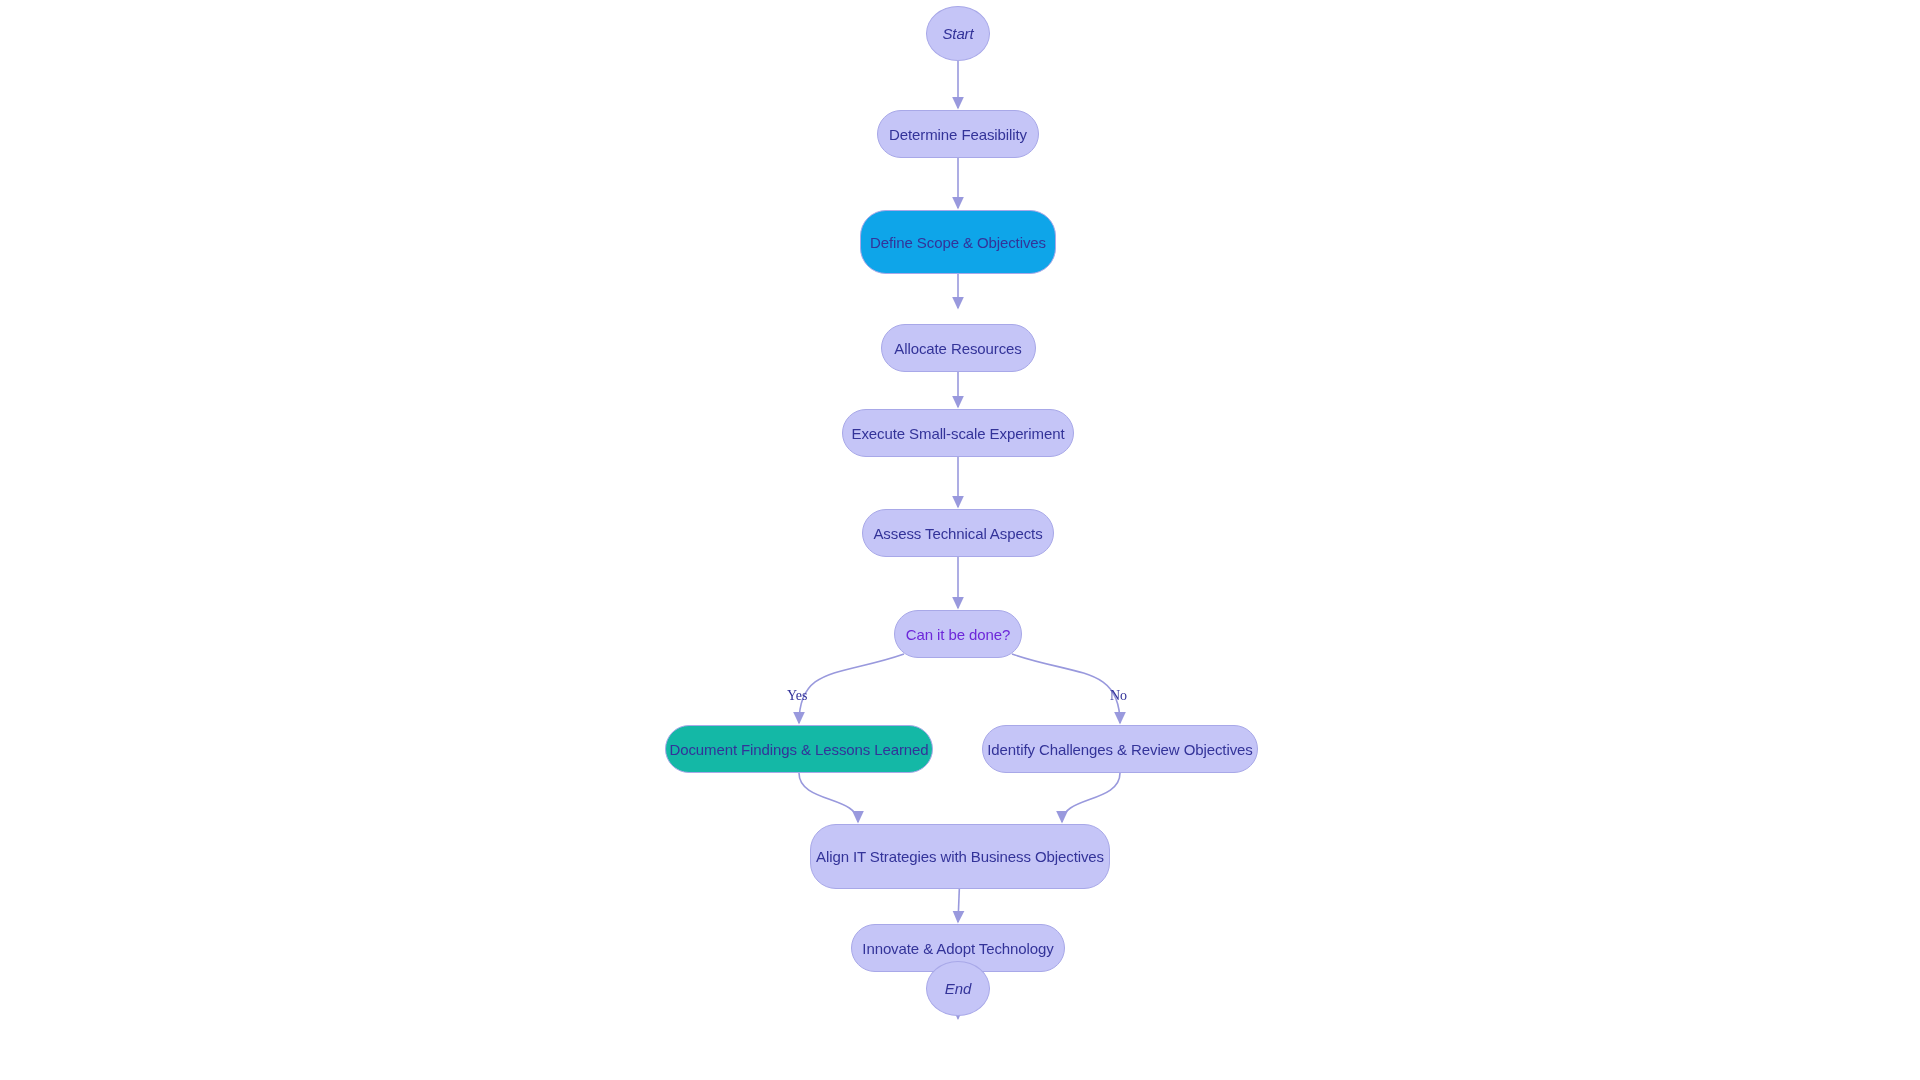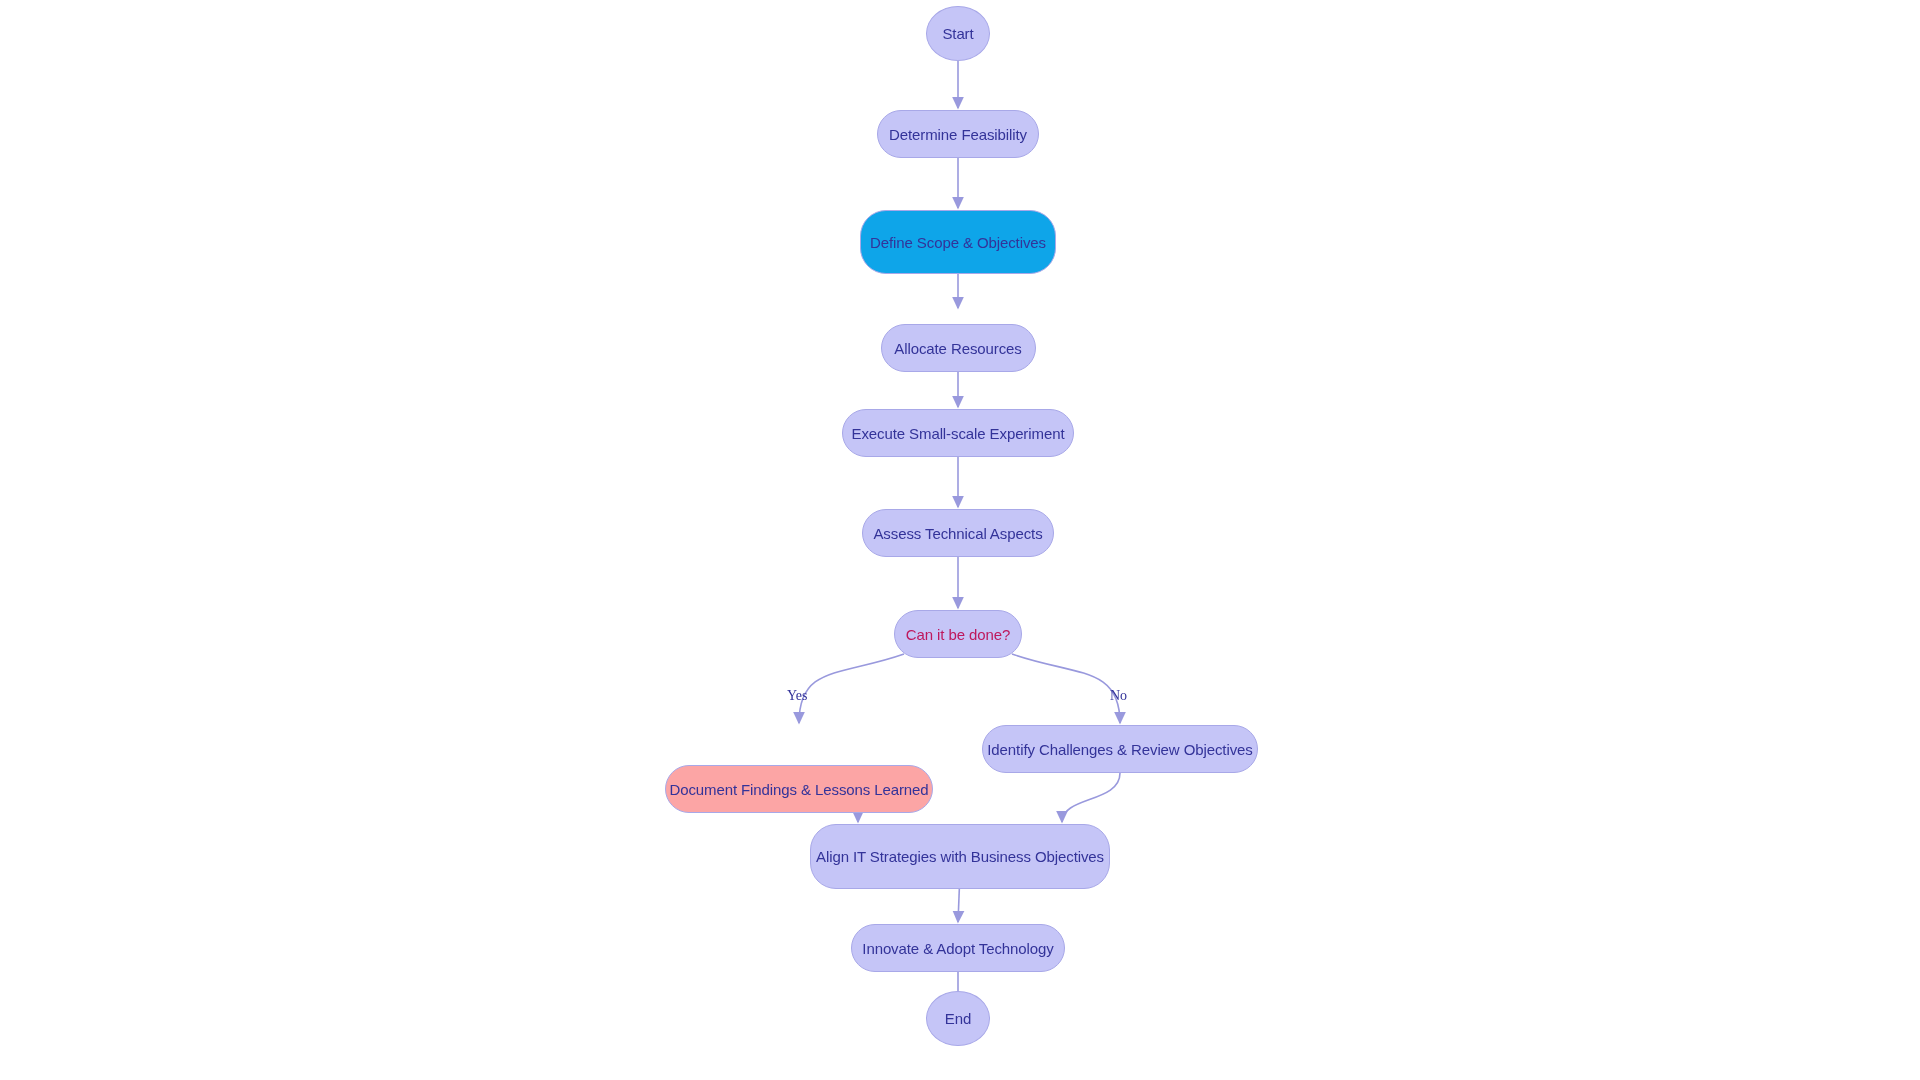--- a/index.html
+++ b/index.html
@@ -39,20 +39,21 @@
     font-family: "Liberation Sans", sans-serif;
     font-size: 15px;
     font-weight: 400;
     letter-spacing: -0.1px;
     white-space: nowrap;
     text-align: center;
     line-height: 1;
   }
   .node.terminal {
     border-radius: 50%;
+    font-style: italic;
   }
   .node.process {
     border-radius: 26px;
   }
   .node.decision {
     border-radius: 26px;
   }
   .edge-label {
     position: absolute;
     color: #333399;
@@ -102,36 +103,36 @@
       </div>
       <div class="node process" style="left: 880.5px; top: 324px; width: 155px; height: 48px; background: rgb(197, 197, 247); border-color: rgb(168, 168, 232); color: rgb(51, 51, 153);">
         <span>Allocate Resources</span>
       </div>
       <div class="node process" style="left: 842px; top: 409px; width: 232px; height: 48px; background: rgb(197, 197, 247); border-color: rgb(168, 168, 232); color: rgb(51, 51, 153);">
         <span>Execute Small-scale Experiment</span>
       </div>
       <div class="node process" style="left: 862px; top: 509px; width: 192px; height: 48px; background: rgb(197, 197, 247); border-color: rgb(168, 168, 232); color: rgb(51, 51, 153);">
         <span>Assess Technical Aspects</span>
       </div>
-      <div class="node decision" style="left: 894px; top: 610px; width: 128px; height: 48px; background: rgb(197, 197, 247); border-color: rgb(168, 168, 232); color: #be185d;">
+      <div class="node decision" style="left: 894px; top: 610px; width: 128px; height: 48px; background: rgb(197, 197, 247); border-color: rgb(168, 168, 232); color: #6d28d9;">
         <span>Can it be done?</span>
       </div>
-      <div class="node process" style="left: 665px; top: 725px; width: 268px; height: 48px; background: #fca5a5; border-color: rgb(168, 168, 232); color: rgb(51, 51, 153); margin-top: 40px;">
+      <div class="node process" style="left: 665px; top: 725px; width: 268px; height: 48px; background: #14b8a6; border-color: rgb(168, 168, 232); color: rgb(51, 51, 153);">
         <span>Document Findings &amp; Lessons Learned</span>
       </div>
       <div class="node process" style="left: 982px; top: 725px; width: 276px; height: 48px; background: rgb(197, 197, 247); border-color: rgb(168, 168, 232); color: rgb(51, 51, 153);">
         <span>Identify Challenges &amp; Review Objectives</span>
       </div>
       <div class="node process" style="left: 810px; top: 824px; width: 300px; height: 65px; background: rgb(197, 197, 247); border-color: rgb(168, 168, 232); color: rgb(51, 51, 153);">
         <span>Align IT Strategies with Business Objectives</span>
       </div>
       <div class="node process" style="left: 851px; top: 924px; width: 214px; height: 48px; background: rgb(197, 197, 247); border-color: rgb(168, 168, 232); color: rgb(51, 51, 153);">
         <span>Innovate &amp; Adopt Technology</span>
       </div>
-      <div class="node terminal" style="left: 926px; top: 991px; width: 64px; height: 55px; background: rgb(197, 197, 247); border-color: rgb(168, 168, 232); color: rgb(51, 51, 153);">
+      <div class="node terminal" style="left: 926px; top: 961px; width: 64px; height: 55px; background: rgb(197, 197, 247); border-color: rgb(168, 168, 232); color: rgb(51, 51, 153);">
         <span>End</span>
       </div>
     </div>
   <div id="label-layer">
       <div class="edge-label" style="left: 787px; top: 689px; color: rgb(51, 51, 153);">Yes</div>
       <div class="edge-label" style="left: 1110px; top: 689px; color: rgb(51, 51, 153);">No</div>
     </div>
 
 </div>
 

